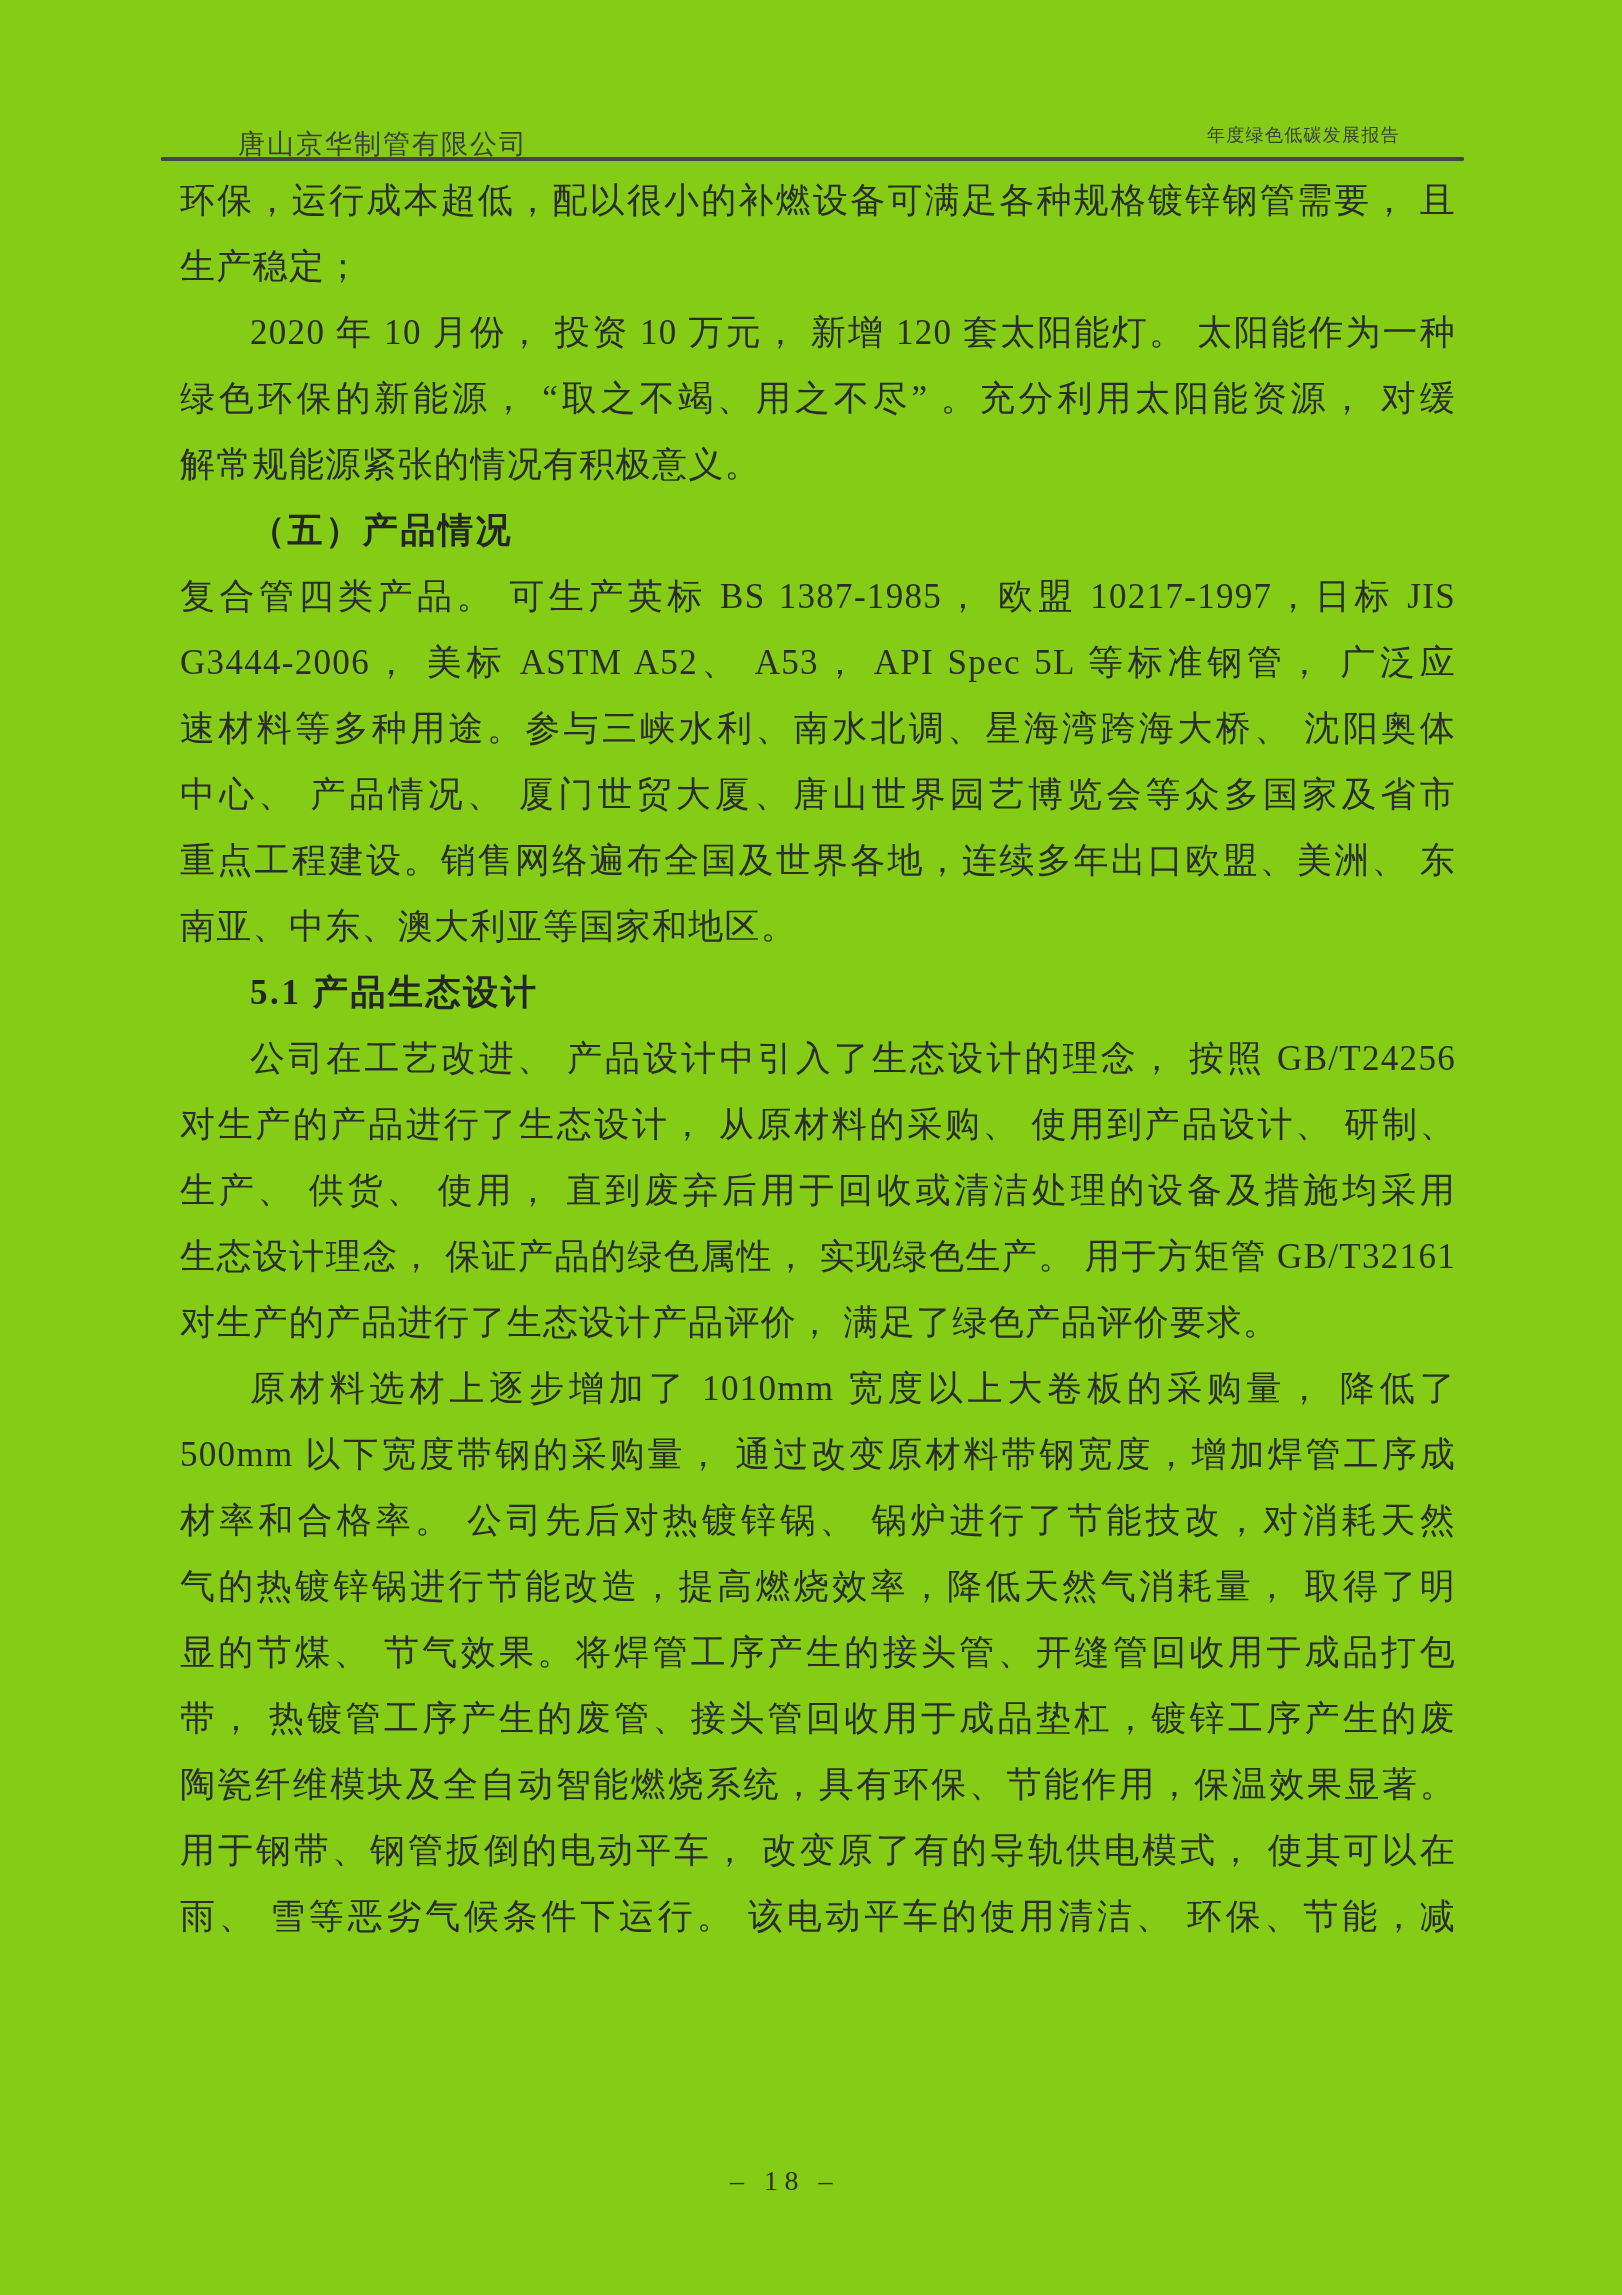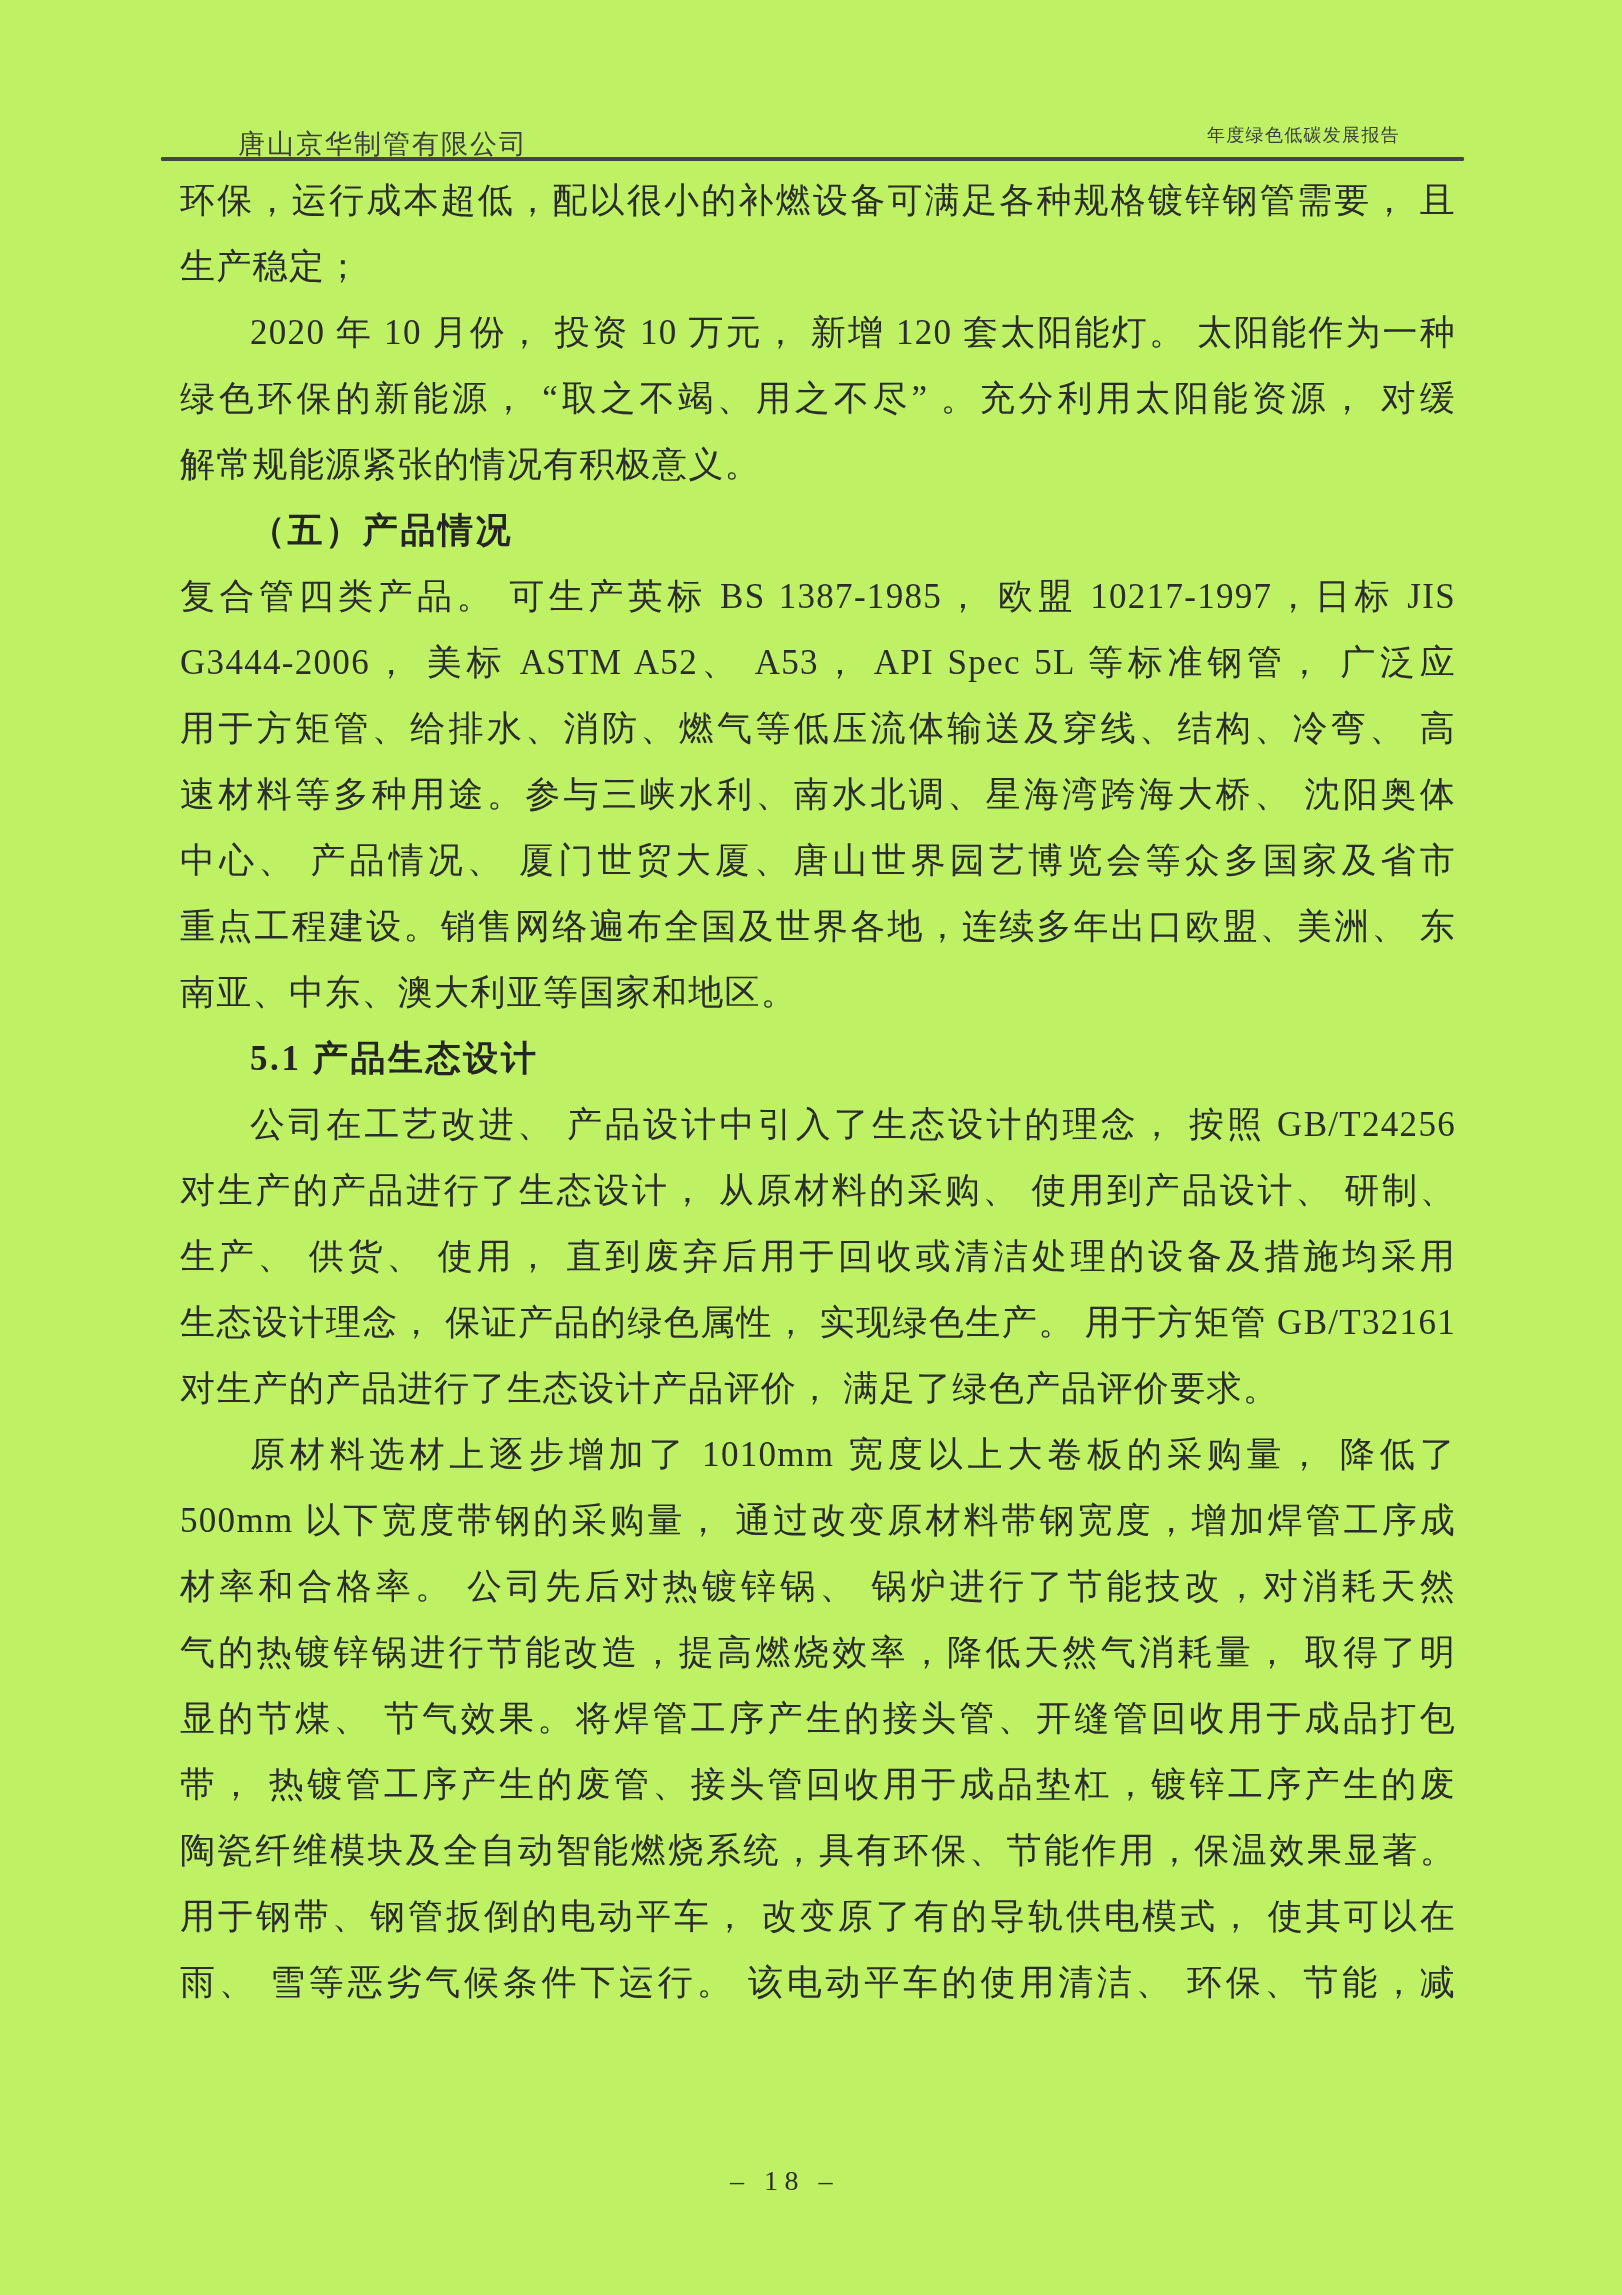--- a/index.html
+++ b/index.html
@@ -5,21 +5,21 @@
   html,body { margin:0; padding:0; }
   body {
     width:1623px; height:2295px;
     background:#f2f2f0;
     font-family:"Liberation Serif","DejaVu Serif",serif;
     position:relative;
   }
   .page {
     position:absolute; left:0; top:0;
     width:1623px; height:2295px;
-    background:#bef264;
+    background:#84cc16;
     color:#2e2e2e;
     overflow:hidden;
   }
   
   .hdr-left {
     position:absolute; left:238px; top:126px;
     font-size:27px; letter-spacing:2px; color:#3d3d3d;
     white-space:nowrap;
   }
   .hdr-right {
@@ -86,21 +86,20 @@
       </div>
       <div>
         <div class="line ind">2020 年 10 月份， 投资 10 万元， 新增 120 套太阳能灯。 太阳能作为一种</div>
         <div class="line">绿色环保的新能源， “取之不竭、用之不尽” 。充分利用太阳能资源， 对缓</div>
         <div class="line last">解常规能源紧张的情况有积极意义。</div>
       </div>
       <div class="line heading ind">（五）产品情况</div>
       <div>
         <div class="line">复合管四类产品。 可生产英标 BS 1387-1985， 欧盟 10217-1997，日标 JIS</div>
         <div class="line">G3444-2006， 美标 ASTM A52、 A53， API Spec 5L 等标准钢管， 广泛应</div>
-        <div class="line">用于方矩管、给排水、消防、燃气等低压流体输送及穿线、结构、冷弯、 高</div>
         <div class="line">速材料等多种用途。参与三峡水利、南水北调、星海湾跨海大桥、 沈阳奥体</div>
         <div class="line">中心、 产品情况、 厦门世贸大厦、唐山世界园艺博览会等众多国家及省市</div>
         <div class="line">重点工程建设。销售网络遍布全国及世界各地，连续多年出口欧盟、美洲、 东</div>
         <div class="line last">南亚、中东、澳大利亚等国家和地区。</div>
       </div>
       <div class="line heading ind">5.1 产品生态设计</div>
       <div>
         <div class="line ind">公司在工艺改进、 产品设计中引入了生态设计的理念， 按照 GB/T24256</div>
         <div class="line">对生产的产品进行了生态设计， 从原材料的采购、 使用到产品设计、 研制、</div>
         <div class="line">生产、 供货、 使用， 直到废弃后用于回收或清洁处理的设备及措施均采用</div>

